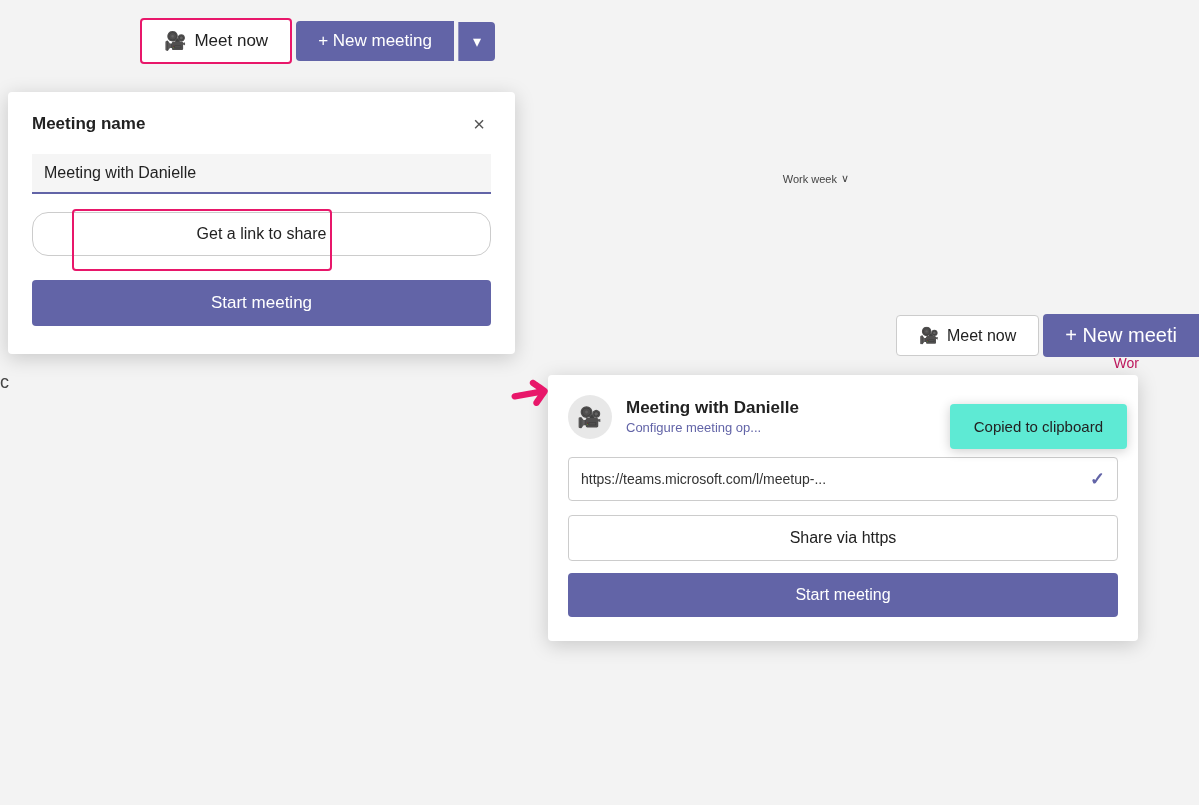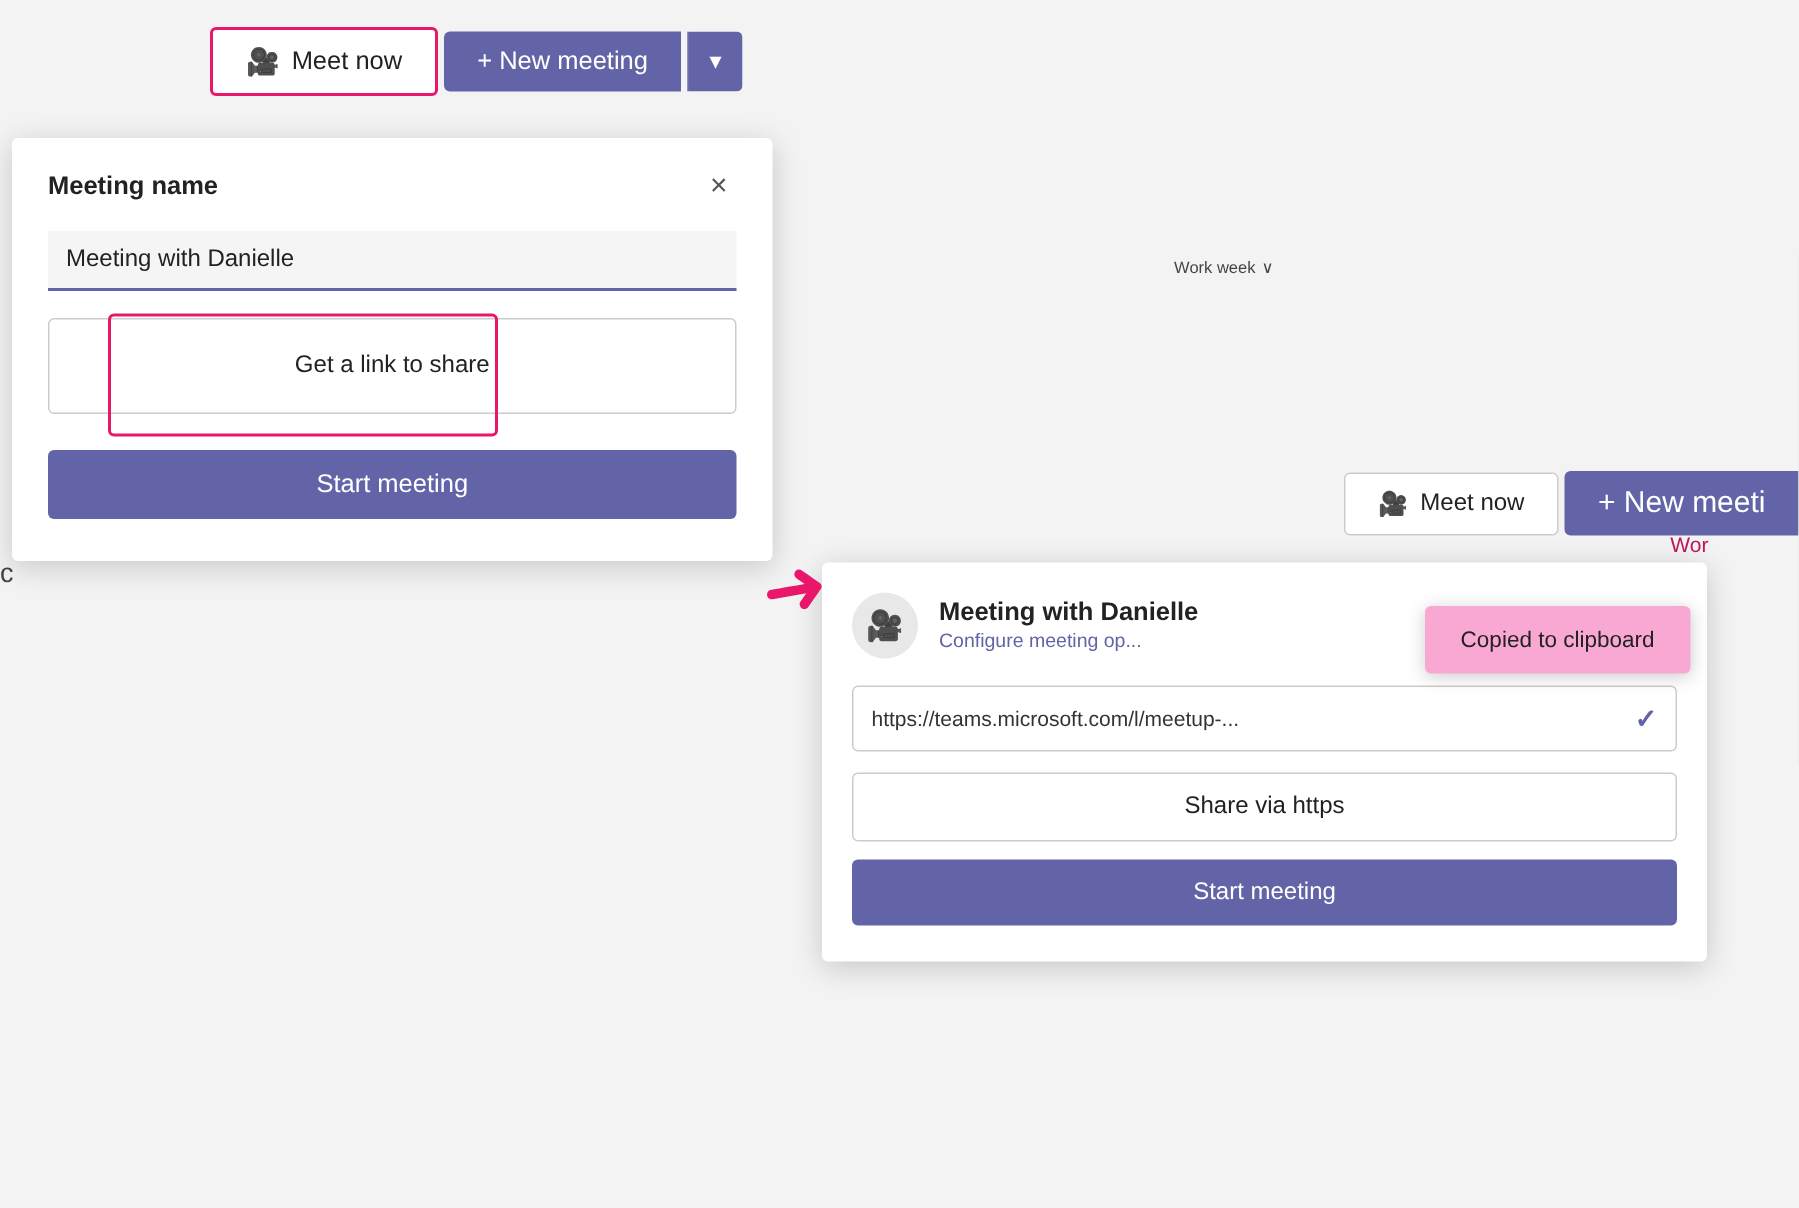--- a/index.html
+++ b/index.html
@@ -131,24 +131,24 @@
       border: none;
       border-bottom: 2px solid #6264a7;
       background: #f5f5f5;
       color: #222;
       outline: none;
       margin-bottom: 18px;
     }
 
     .btn-get-link {
       width: 100%;
-      padding: 22px;
+      padding: 12px;
       background: white;
       border: 1.5px solid #ccc;
-      border-radius: 4px;
+      border-radius: 16px;
       font-size: 16px;
       font-weight: 500;
       color: #222;
       cursor: pointer;
       margin-bottom: 12px;
       position: relative;
     }
 
     .btn-get-link-highlight {
       position: absolute;
@@ -272,21 +272,21 @@
       color: #6264a7;
       cursor: pointer;
       text-decoration: none;
     }
 
     
     .clipboard-tooltip {
       position: absolute;
       top: -54px;
       right: -10px;
-      background: #f9a8d4;
+      background: #5eead4;
       border-radius: 4px;
       box-shadow: 0 2px 12px rgba(0,0,0,0.2);
       padding: 14px 24px;
       font-size: 15px;
       color: #222;
       white-space: nowrap;
       z-index: 50;
     }
 
     .url-row {

